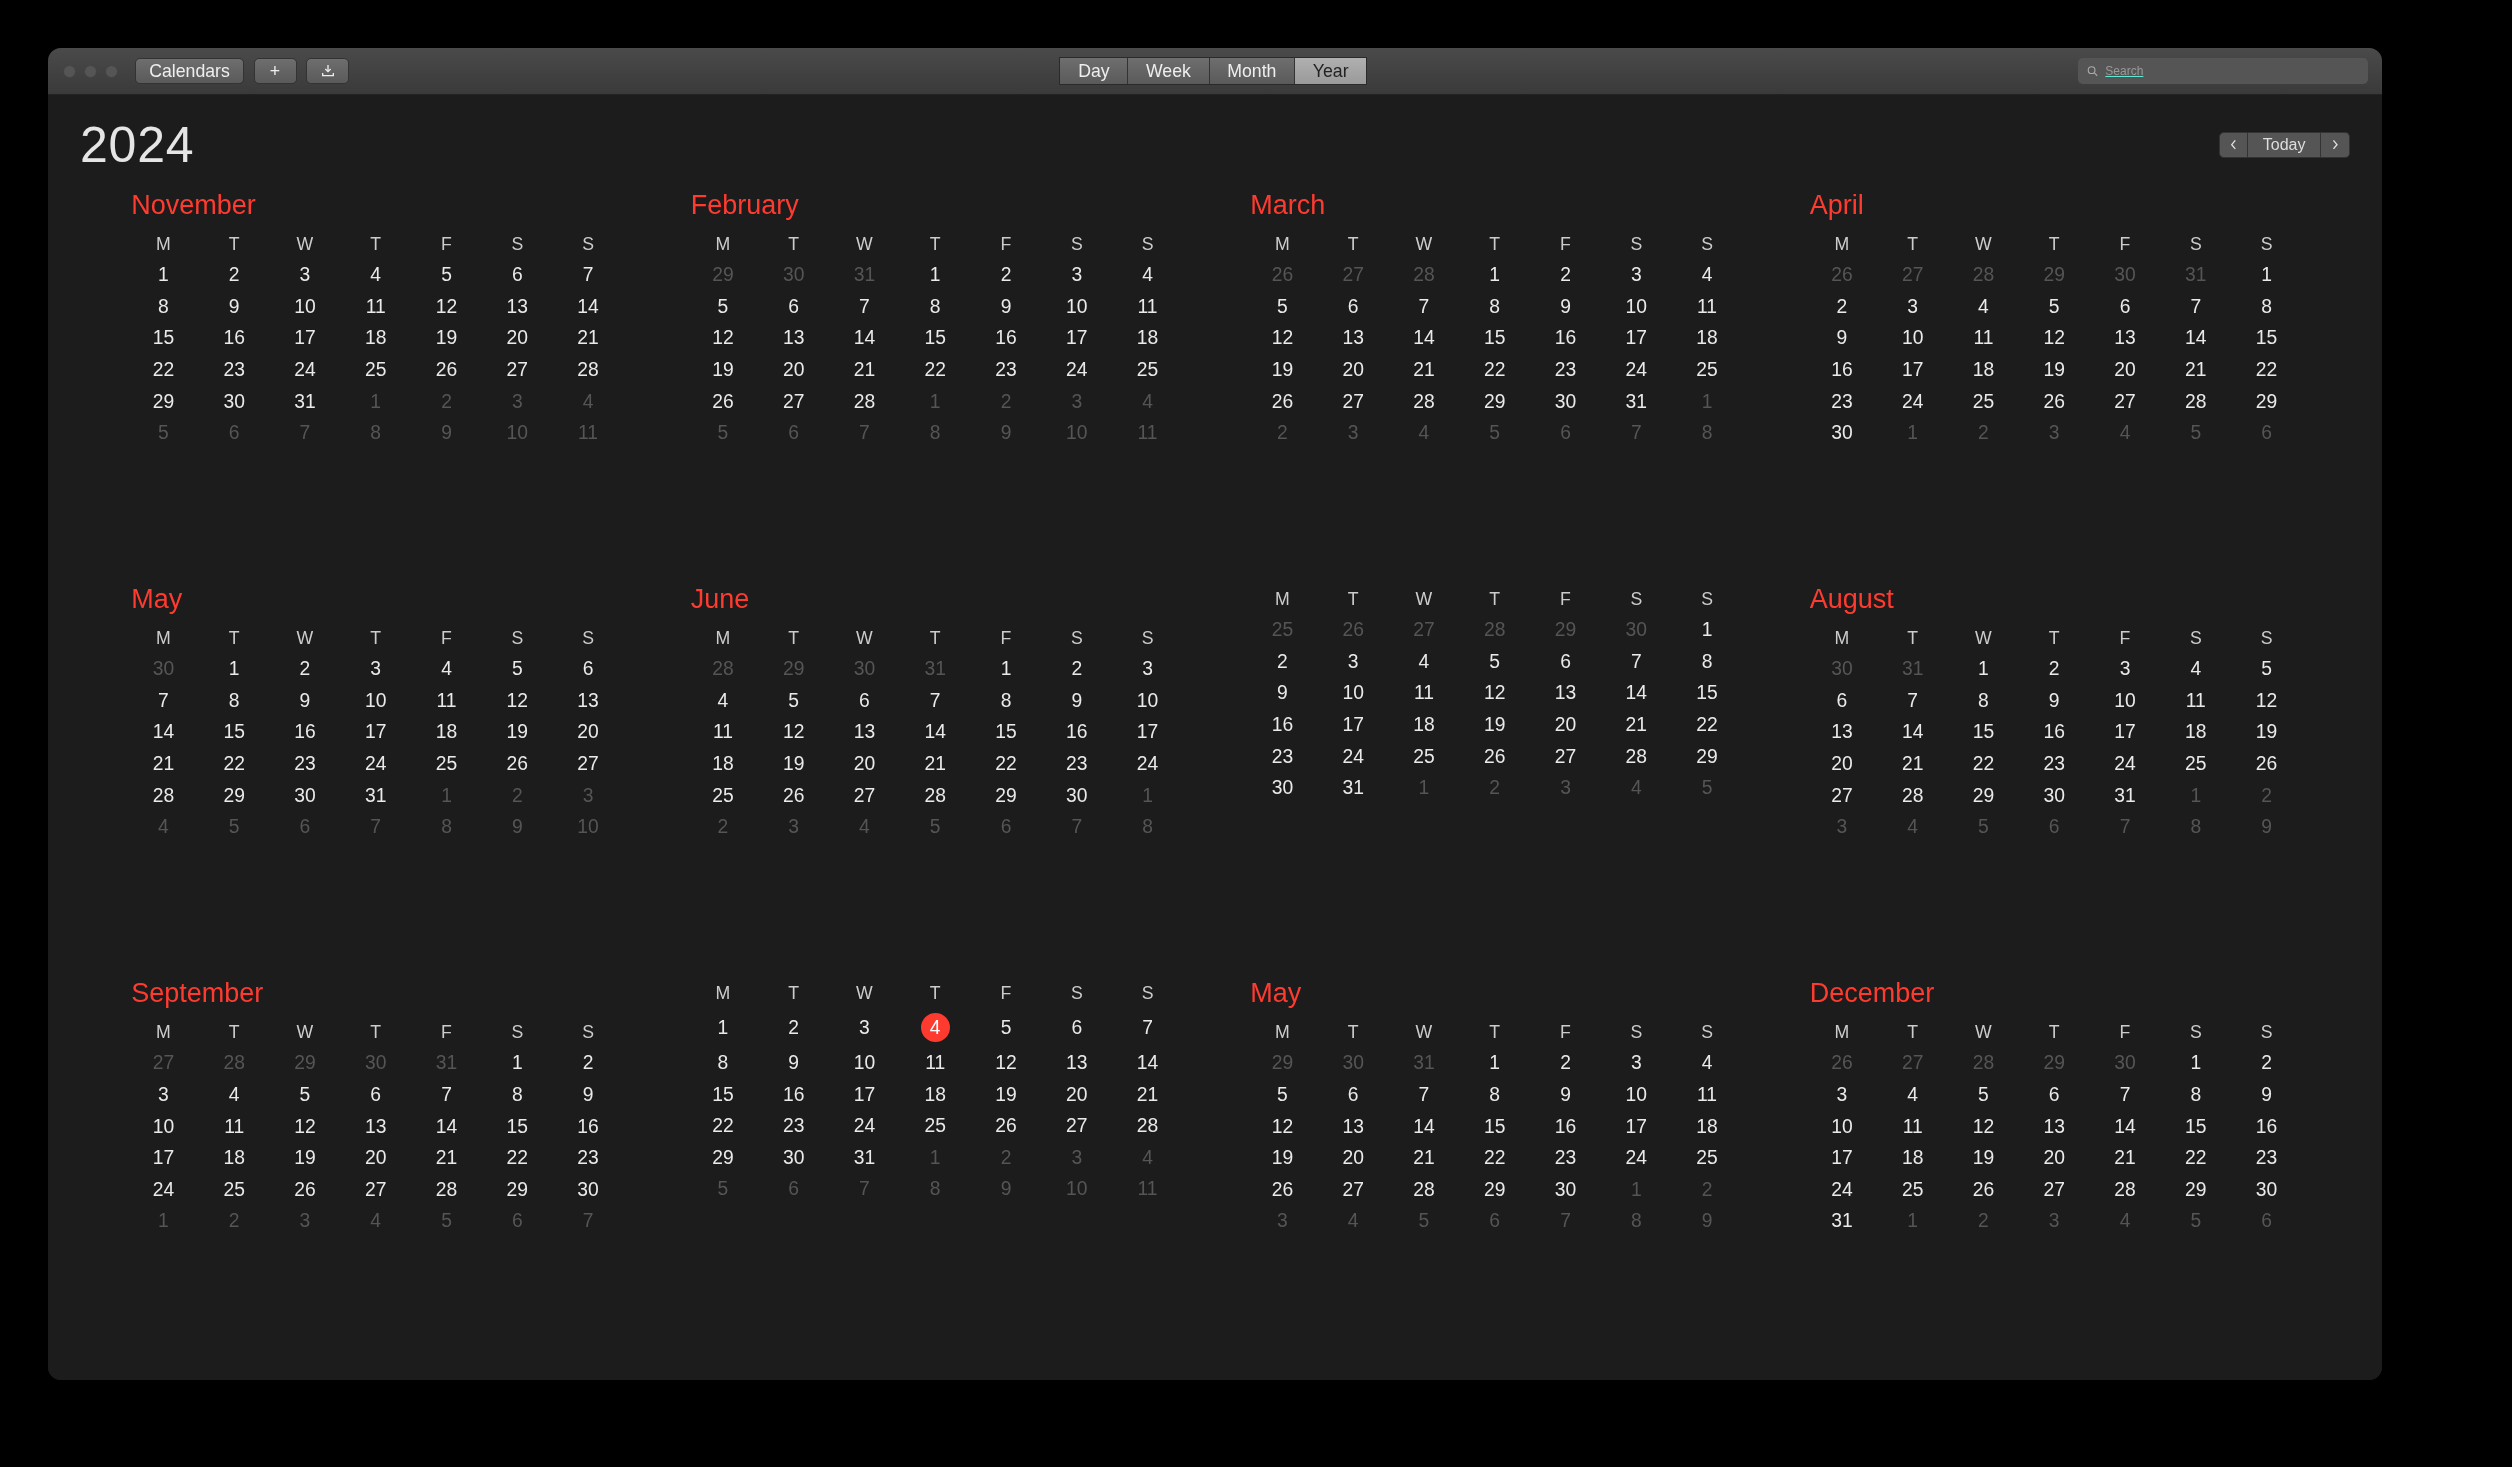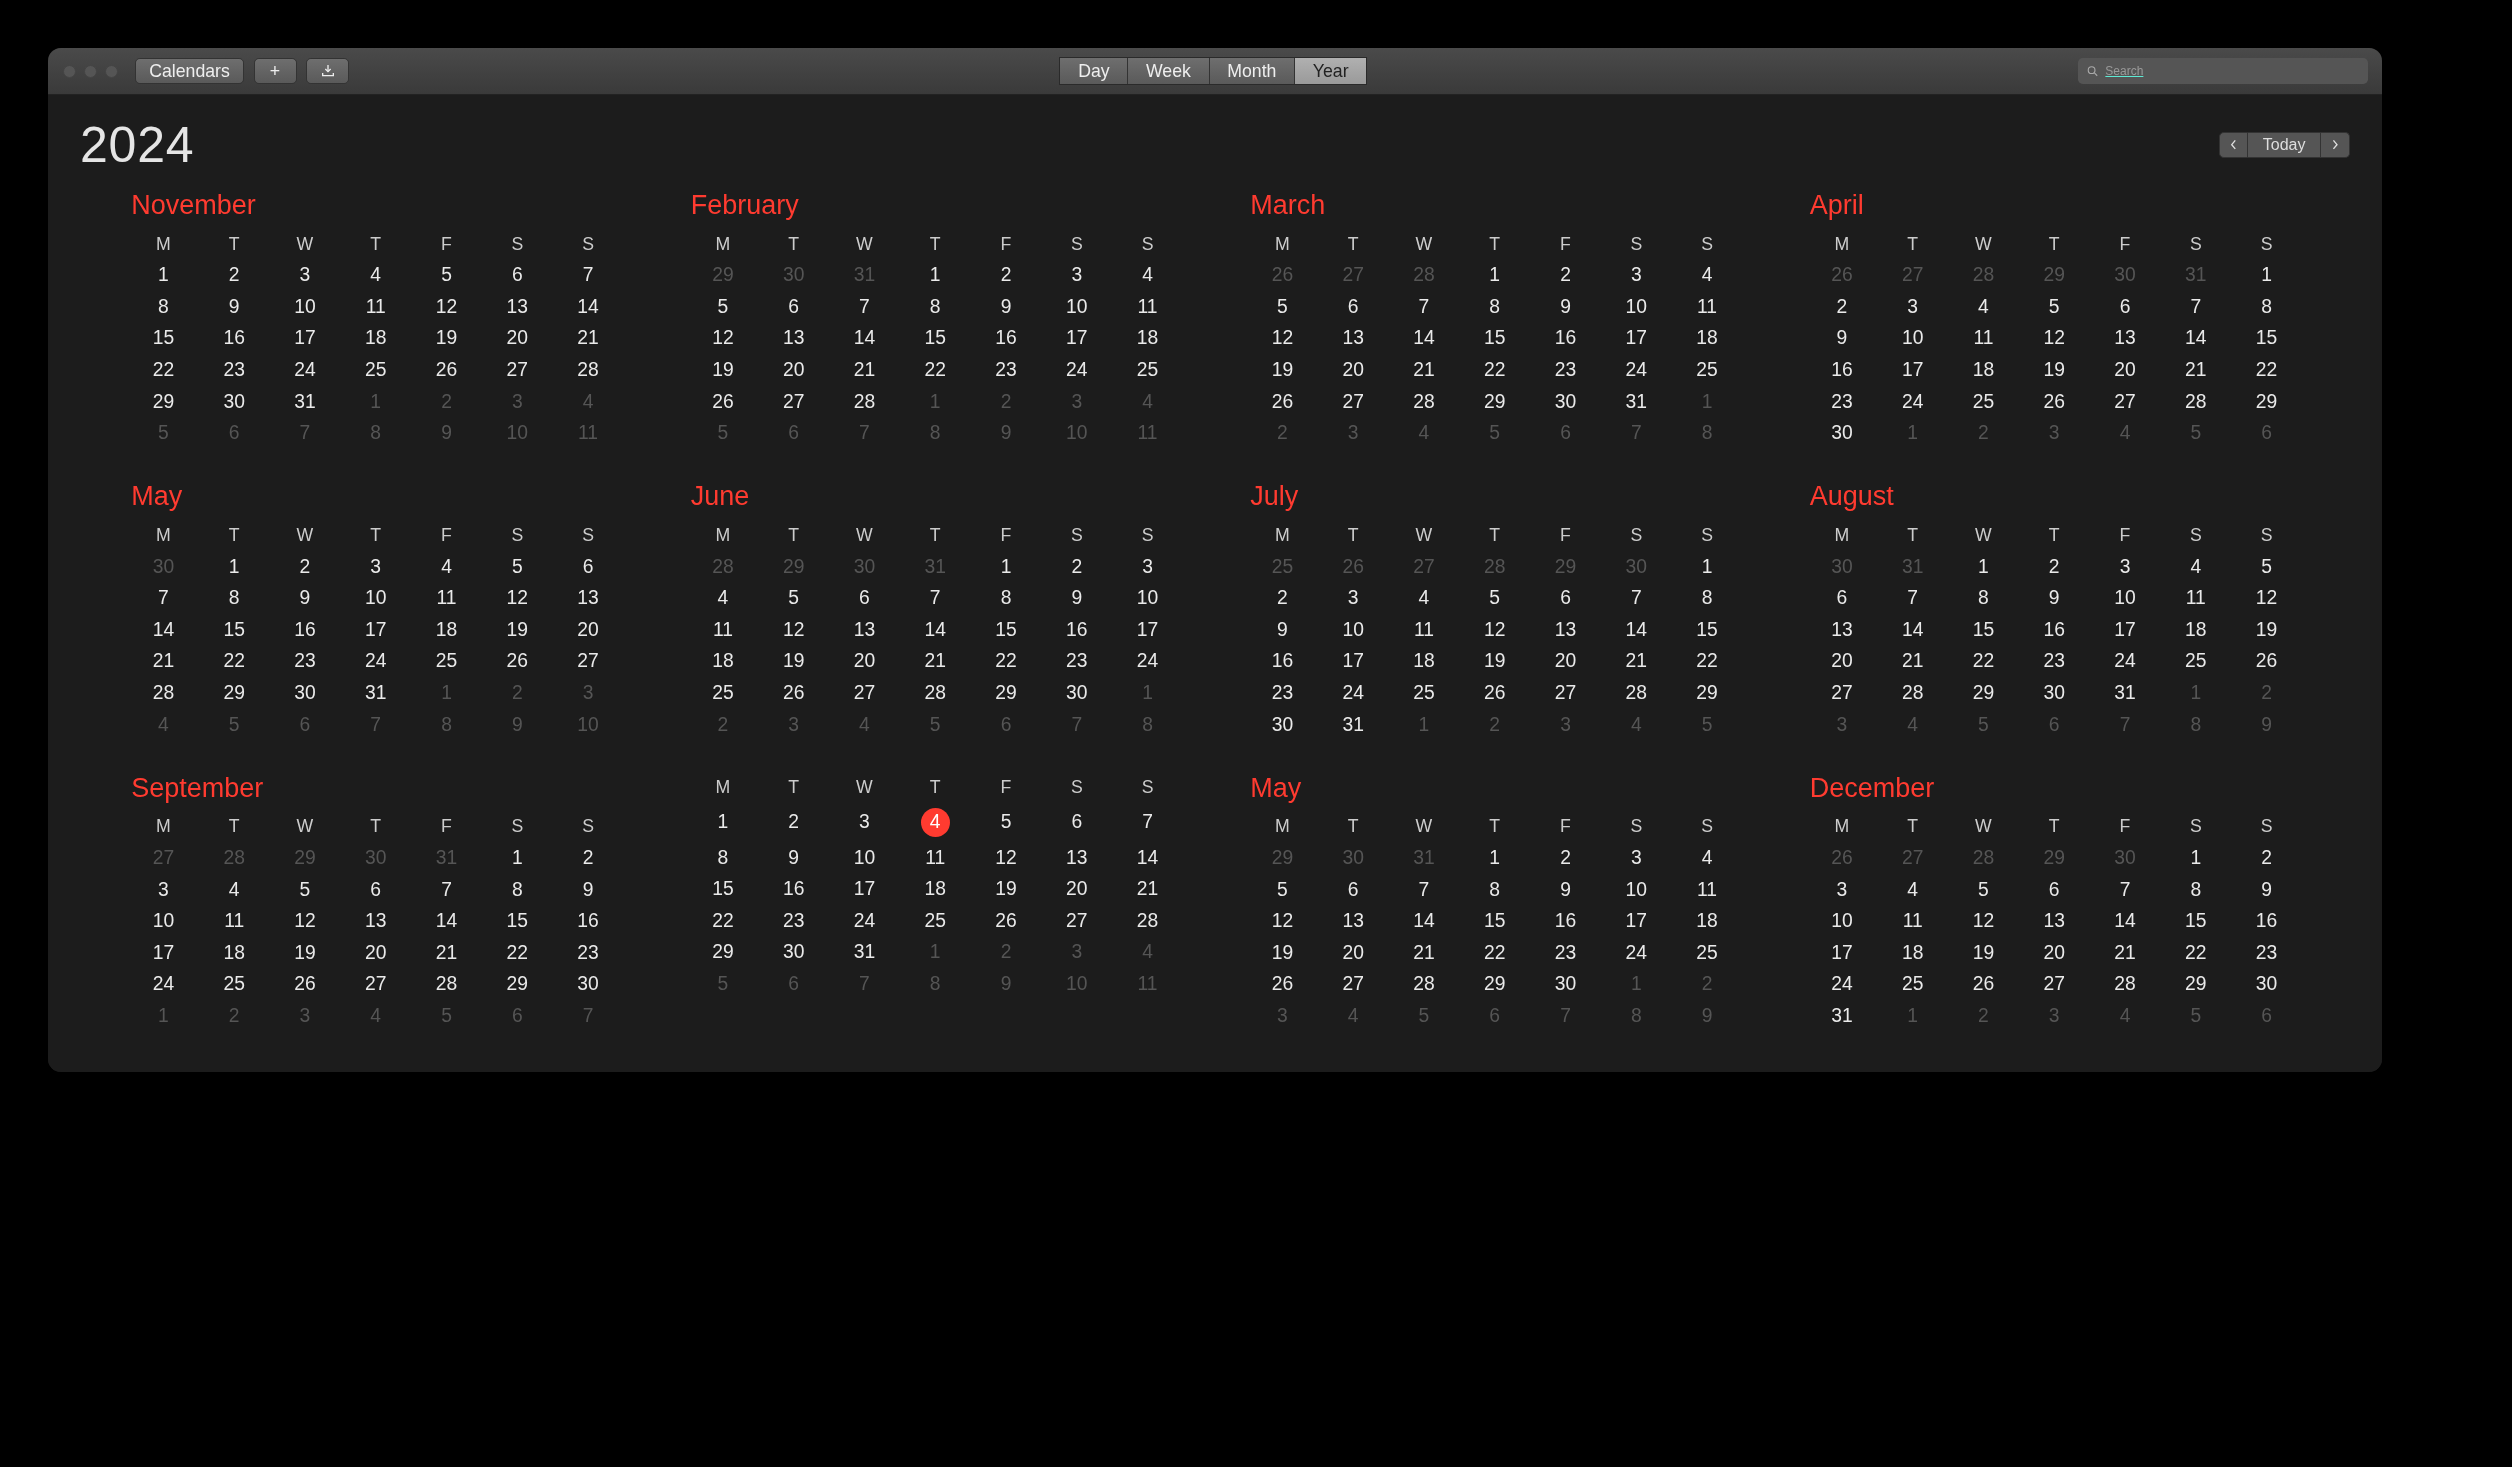--- a/index.html
+++ b/index.html
@@ -8,21 +8,21 @@
     font-family: -apple-system, "Helvetica Neue", Arial, sans-serif;
     width: 2512px;
     height: 1468px;
     display: flex;
     align-items: flex-start;
     justify-content: flex-start;
     padding: 48px;
   }
   .window {
     width: 2334px;
-    height: 1024px;
+    height: 1332px;
     background: #1c1c1c;
     border-radius: 13px;
     overflow: hidden;
     box-shadow: 0 0 32px rgba(0,0,0,.8);
     display: flex;
     flex-direction: column;
   }
   .titlebar {
     height: 47px;
     background: linear-gradient(#4a4a4a,#3a3a3a);
@@ -631,21 +631,20 @@
                 <td class="out">4</td>
                 <td class="out">5</td>
                 <td class="out">6</td>
                 <td class="out">7</td>
                 <td class="out">8</td>
               </tr>
             </tbody>
           </table>
         </div>
         <div class="month">
-          <div class="mname">July</div>
           <table class="cal">
             <thead>
               <tr>
                 <th>M</th>
                 <th>T</th>
                 <th>W</th>
                 <th>T</th>
                 <th>F</th>
                 <th>S</th>
                 <th>S</th>

